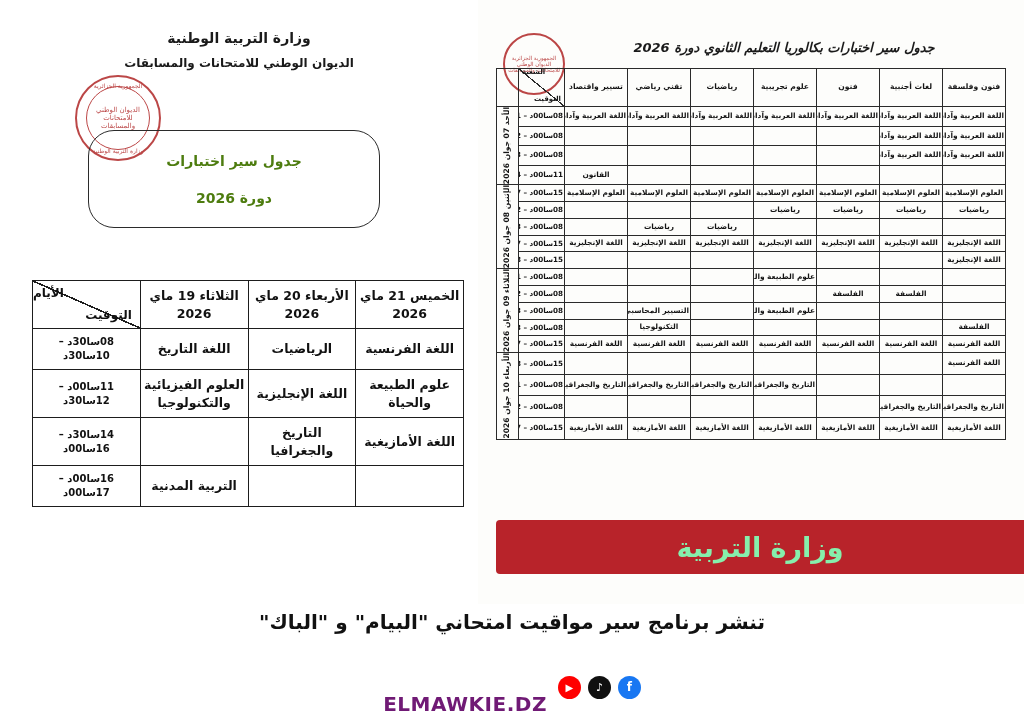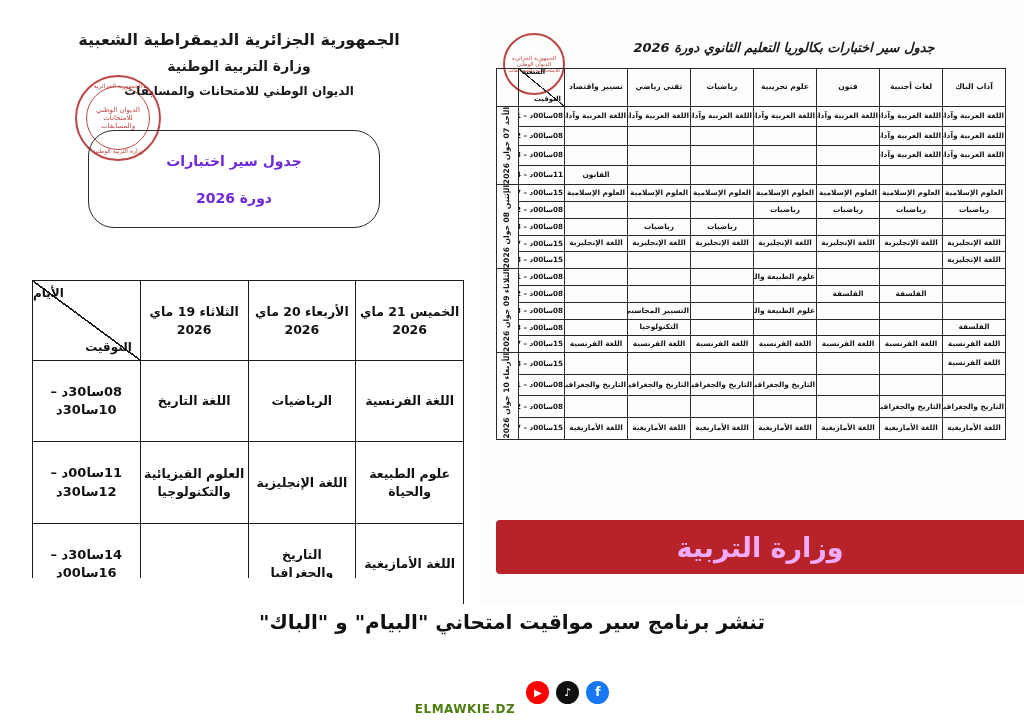--- a/index.html
+++ b/index.html
@@ -44,42 +44,42 @@
   #stamp .tl{ position:absolute; font-size:6px; top:5px; width:100%; text-align:center;}
   #stamp .bl{ position:absolute; font-size:6px; bottom:5px; width:100%; text-align:center;}
 
   #bem-box{
     position:absolute; left:88px; top:130px;
     width:292px; height:98px;
     border:1.6px solid #2b2b2b;
     border-radius:26px;
     display:flex; flex-direction:column; align-items:center; justify-content:center;
     gap:21px;
-    color:#6d28d9;
+    color:#4d7c0f;
   }
   #bem-box div{ font-size:14px; font-weight:bold; }
 
   #bem-table{
     position:absolute; left:32px; top:280px;
     width:432px;
     border-collapse:collapse;
     table-layout:fixed;
   }
   #bem-table td{
     border:1.4px solid #1d1d1d;
     text-align:center;
     vertical-align:middle;
     font-size:12.5px;
     font-weight:bold;
     color:#111;
-    padding:22px 3px;
+    padding:6px 3px;
     line-height:1.4;
     height:40px;
   }
-  #bem-table td.time{ font-size:13px; letter-spacing:-0.2px;}
+  #bem-table td.time{ font-size:10px; letter-spacing:-0.2px;}
   #bem-table .corner{ position:relative; padding:0; height:48px;}
   #bem-table .corner .days{ position:absolute; top:4px; left:0; font-size:12px;}
   #bem-table .corner .timing{ position:absolute; bottom:4px; right:8px; font-size:12px;}
   #bem-table .corner .slash{
     position:absolute; inset:0;
     background:linear-gradient(to bottom left, transparent calc(50% - 0.8px), #1d1d1d calc(50% - 0.8px), #1d1d1d calc(50% + 0.8px), transparent calc(50% + 0.8px));
   }
 
   
   #bac-doc{
@@ -141,51 +141,50 @@
   
   #banner{
     position:absolute; left:0; top:604px; width:1024px; height:122px;
     background:#ffffff;
   }
   #ribbon{
     position:absolute; right:0; top:-84px;
     width:528px; height:54px;
     background:#b8232a;
     display:flex; align-items:center; justify-content:center;
-    color:#f0abfc; font-size:27px; font-weight:bold;
+    color:#86efac; font-size:27px; font-weight:bold;
     border-radius:4px 0 0 4px;
   }
   #headline{
     position:absolute; top:6px; right:0; left:0;
     text-align:center;
     font-size:20px; font-weight:bold; color:#111;
     letter-spacing:0px;
   }
   #social{
     position:absolute; bottom:10px; left:0; right:0;
     display:flex; align-items:center; justify-content:center; gap:7px;
   }
   .sicon{ width:23px;height:23px;border-radius:50%;display:flex;align-items:center;justify-content:center;color:#fff;font-size:12px;font-weight:bold;}
   .sicon.fb{ background:#1877f2; }
   .sicon.tt{ background:#101010; font-size:11px;}
   .sicon.yt{ background:#ff0000; font-size:10px;}
-  #site{ font-size:12px; font-weight:bold; color:#4d7c0f; letter-spacing:0.5px; margin-right:4px;margin-top:34px;}
+  #site{ font-size:20px; font-weight:bold; color:#701a75; letter-spacing:0.5px; margin-right:4px;margin-top:34px;}
   #curve{
     position:absolute; left:0; top:-26px; width:470px; height:46px;
     background:#ffffff;
     border-top-right-radius:120px 40px;
   }
 </style>
 </head>
 <body>
 
 <div id="bem-doc">
 
   <div class="hdr">
-    <div class="l1">الجمهورية الجزائرية الديمقراطية الشعبية</div>
     <div class="l2">وزارة التربية الوطنية</div>
     <div class="l3">الديوان الوطني للامتحانات والمسابقات</div>
   </div>
 
   <div id="stamp">
     <span class="tl">الجمهورية الجزائرية</span>
     <span class="inner">الديوان الوطني
 للامتحانات
 والمسابقات</span>
     <span class="bl">وزارة التربية الوطنية</span>
@@ -236,21 +235,21 @@
   </table>
 </div>
 
 <div id="bac-doc">
   <div id="bac-stamp">الجمهورية الجزائرية
 الديوان الوطني للامتحانات والمسابقات</div>
   <div id="bac-title">جدول سير اختبارات بكالوريا التعليم الثانوي دورة 2026</div>
   <table id="bac-table">
     <thead id="bac-head">
         <tr>
-          <th>آداب الباك</th>
+          <th>فنون وفلسفة</th>
           <th>لغات أجنبية</th>
           <th>فنون</th>
           <th>علوم تجريبية</th>
           <th>رياضيات</th>
           <th>تقني رياضي</th>
           <th>تسيير واقتصاد</th>
           <th class="corner">
             <span class="slash"></span>
             <span class="a">الشعبة</span>
             <span class="b">التوقيت</span>

